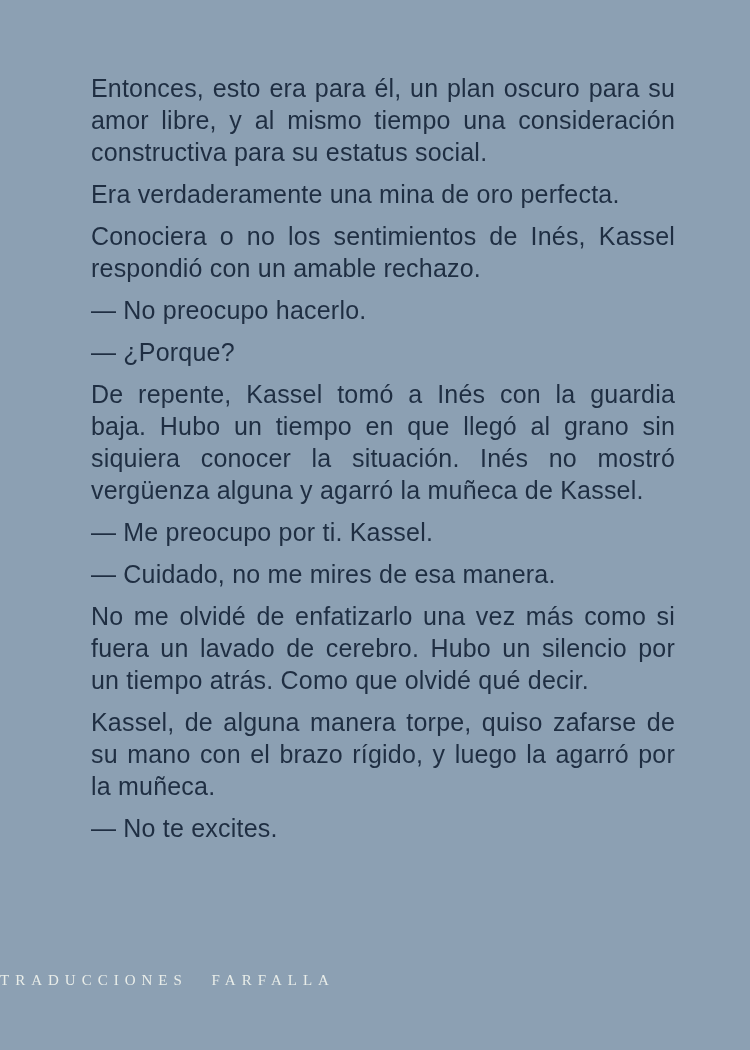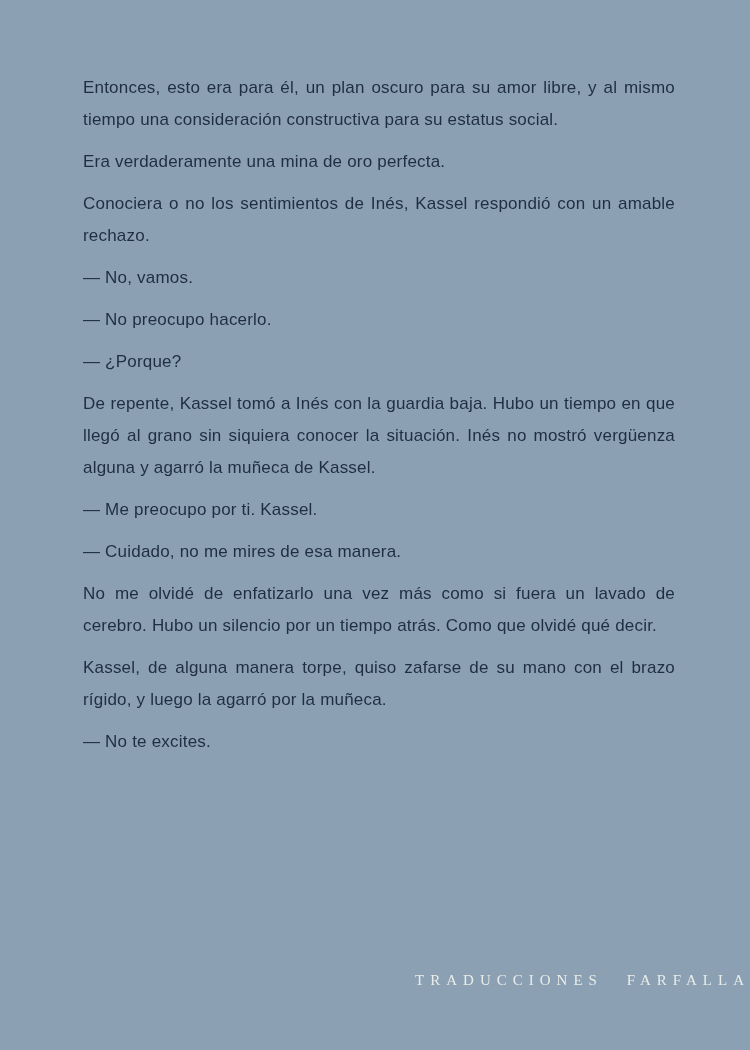--- a/index.html
+++ b/index.html
@@ -19,51 +19,50 @@
     position: relative;
   }
   .page {
     width: 750px;
     height: 1050px;
     padding: 72px 75px 0 75px;
     position: relative;
   }
   .paragraphs p {
     color: var(--ink);
-    font-size: 17px;
+    font-size: 25px;
     line-height: 32px;
     letter-spacing: 0.2px;
     text-align: justify;
-    margin: 0 0 10px 8px;
+    margin: 0 0 10px 16px;
     -webkit-hyphens: none;
     hyphens: none;
   }
   .credit {
     position: absolute;
     left: 0;
     top: 972px;
     width: 750px;
-    text-align: right;
+    text-align: left;
     color: var(--credit);
     font-family: "Liberation Serif", "DejaVu Serif", serif;
     font-size: 15px;
     letter-spacing: 6px;
     word-spacing: 14px;
     white-space: nowrap;
   }
 </style>
 </head>
 <body>
 
 <div class="page">
   <div class="paragraphs">
     <p>Entonces, esto era para él, un plan oscuro para su amor libre, y al mismo tiempo una consideración constructiva para su estatus social.</p>
     <p>Era verdaderamente una mina de oro perfecta.</p>
     <p>Conociera o no los sentimientos de Inés, Kassel respondió con un amable rechazo.</p>
-    <p>— No, vamos.</p>
     <p>— No preocupo hacerlo.</p>
     <p>— ¿Porque?</p>
     <p>De repente, Kassel tomó a Inés con la guardia baja. Hubo un tiempo en que llegó al grano sin siquiera conocer la situación. Inés no mostró vergüenza alguna y agarró la muñeca de Kassel.</p>
     <p>— Me preocupo por ti. Kassel.</p>
     <p>— Cuidado, no me mires de esa manera.</p>
     <p>No me olvidé de enfatizarlo una vez más como si fuera un lavado de cerebro. Hubo un silencio por un tiempo atrás. Como que olvidé qué decir.</p>
     <p>Kassel, de alguna manera torpe, quiso zafarse de su mano con el brazo rígido, y luego la agarró por la muñeca.</p>
     <p>— No te excites.</p>
   </div>
 

